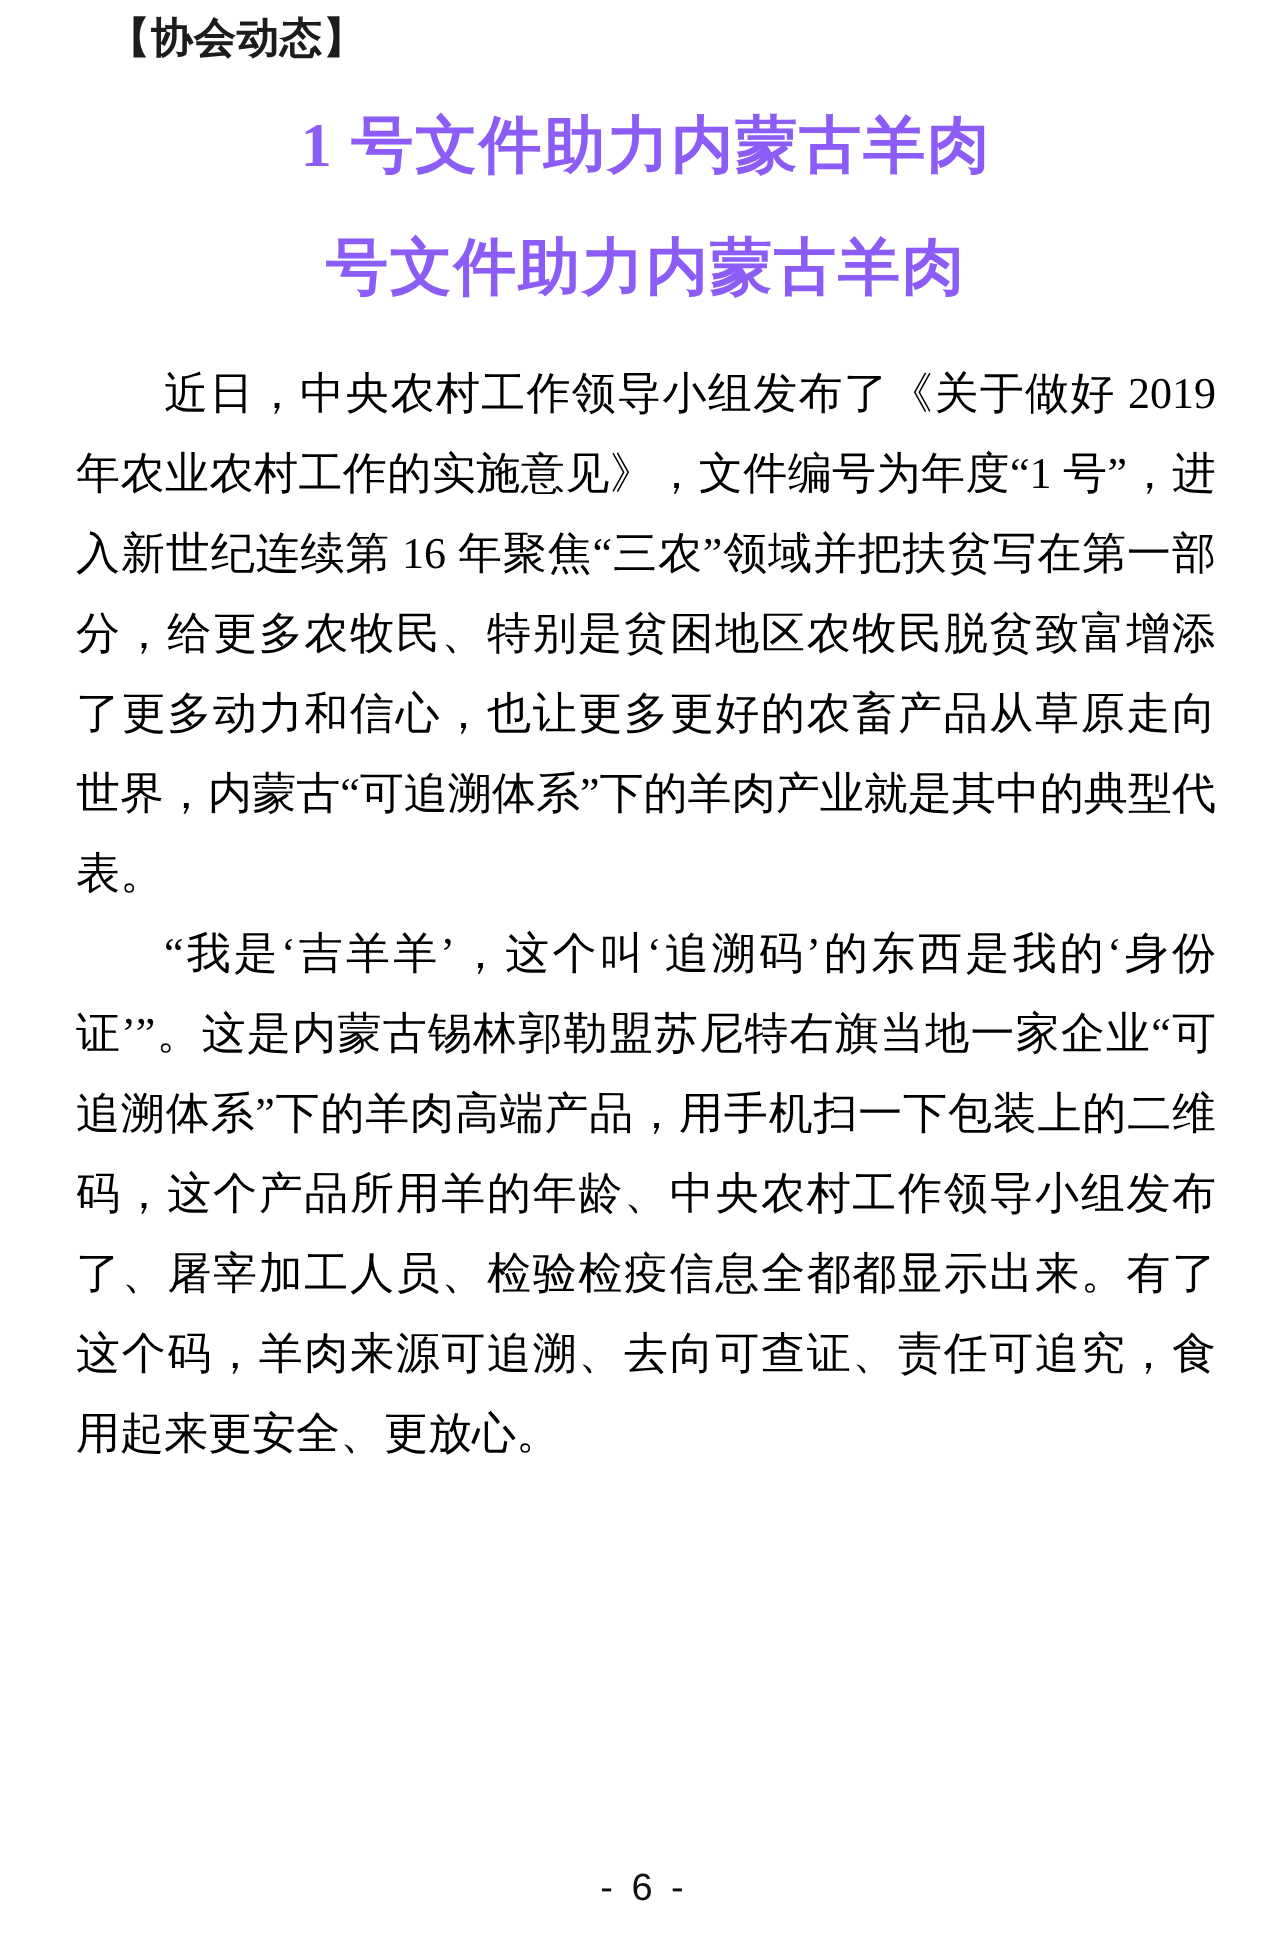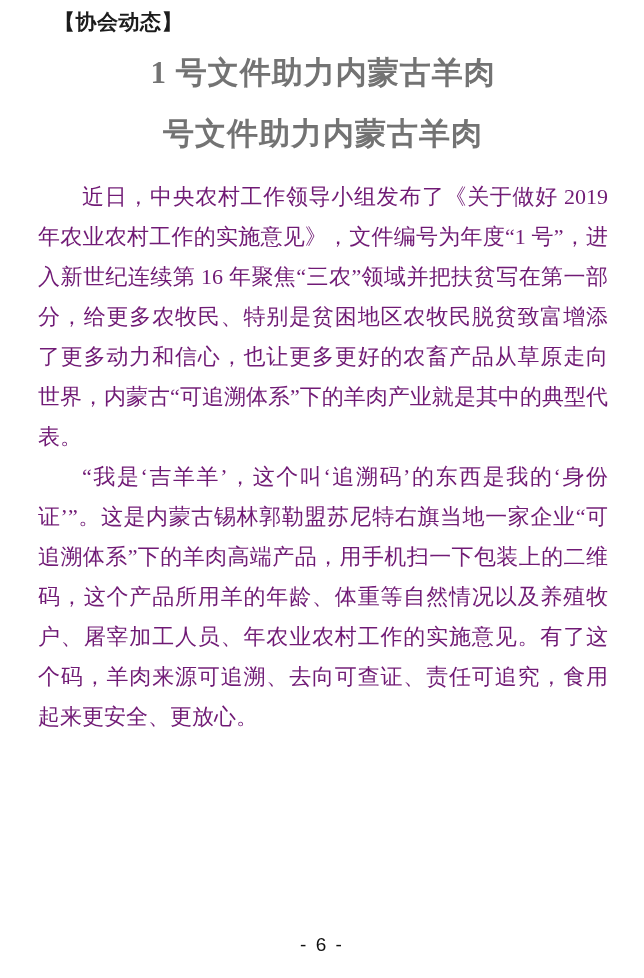--- a/index.html
+++ b/index.html
@@ -14,45 +14,45 @@
     height: 978px;
     margin: 0 auto;
     background: #ffffff;
     box-sizing: border-box;
     padding: 8px 36px 0 38px;
     overflow: hidden;
     color: #1f1f1f;
     font-family: "Liberation Serif", "DejaVu Serif", serif;
   }
   .section-tag {
-    font-family: Liberation Serif, serif;
+    font-family: Liberation Mono, monospace;
     font-size: 21px;
     font-weight: 600;
     color: #1c1c1c;
     margin-left: 16px;
     line-height: 28px;
     letter-spacing: 0.5px;
   }
   .doc-title {
     text-align: center;
     font-weight: bold;
-    color: #737373;
+    color: #8b5cf6;
     font-size: 31px;
     line-height: 61px;
     margin-top: 6px;
     letter-spacing: 1px;
     font-family: "Liberation Serif", "DejaVu Serif", serif;
   }
   .doc-body {
     margin-top: 13px;
     font-size: 22px;
     line-height: 40px;
     text-align: justify;
     text-justify: inter-ideograph;
-    color: #701a75;
+    color: #000000;
   }
   .doc-body p {
     margin: 0;
     padding: 0;
     text-indent: 2em;
     word-break: break-all;
   }
   .page-number {
     position: absolute;
     left: 0;
@@ -72,18 +72,18 @@
 
   <div class="section-tag">【协会动态】</div>
 
   <div class="doc-title">
     <div>1 号文件助力内蒙古羊肉</div>
     <div>号文件助力内蒙古羊肉</div>
   </div>
 
   <div class="doc-body">
     <p>近日，中央农村工作领导小组发布了《关于做好 2019 年农业农村工作的实施意见》，文件编号为年度“1 号”，进入新世纪连续第 16 年聚焦“三农”领域并把扶贫写在第一部分，给更多农牧民、特别是贫困地区农牧民脱贫致富增添了更多动力和信心，也让更多更好的农畜产品从草原走向世界，内蒙古“可追溯体系”下的羊肉产业就是其中的典型代表。</p>
-    <p>“我是‘吉羊羊’，这个叫‘追溯码’的东西是我的‘身份证’”。这是内蒙古锡林郭勒盟苏尼特右旗当地一家企业“可追溯体系”下的羊肉高端产品，用手机扫一下包装上的二维码，这个产品所用羊的年龄、体重等自然情况以及养殖牧户、屠宰加工人员、年农业农村工作的实施意见。有了这个码，羊肉来源可追溯、去向可查证、责任可追究，食用起来更安全、更放心。</p>
+    <p>“我是‘吉羊羊’，这个叫‘追溯码’的东西是我的‘身份证’”。这是内蒙古锡林郭勒盟苏尼特右旗当地一家企业“可追溯体系”下的羊肉高端产品，用手机扫一下包装上的二维码，这个产品所用羊的年龄、中央农村工作领导小组发布了、屠宰加工人员、检验检疫信息全都都显示出来。有了这个码，羊肉来源可追溯、去向可查证、责任可追究，食用起来更安全、更放心。</p>
   </div>
 
   <div class="page-number">- 6 -</div>
 
 </div>
 
 </body></html>

